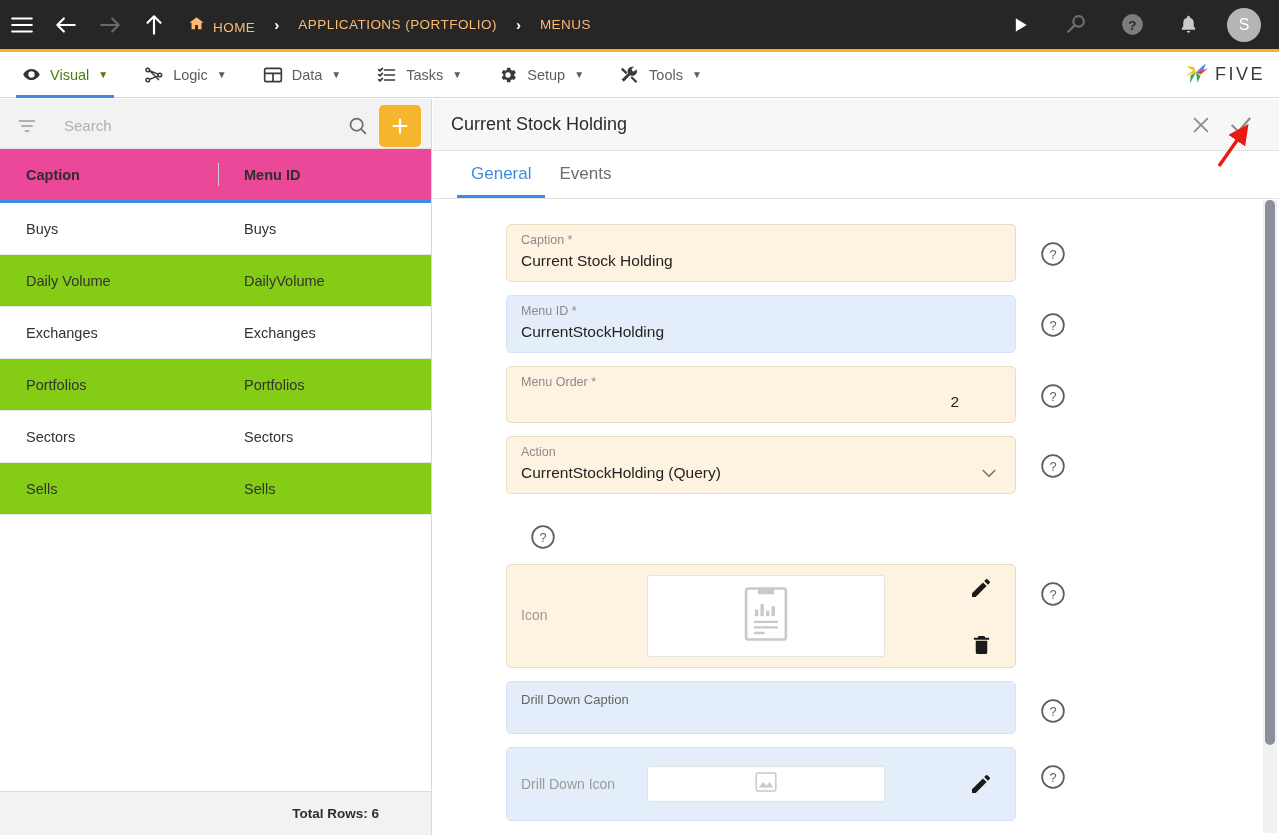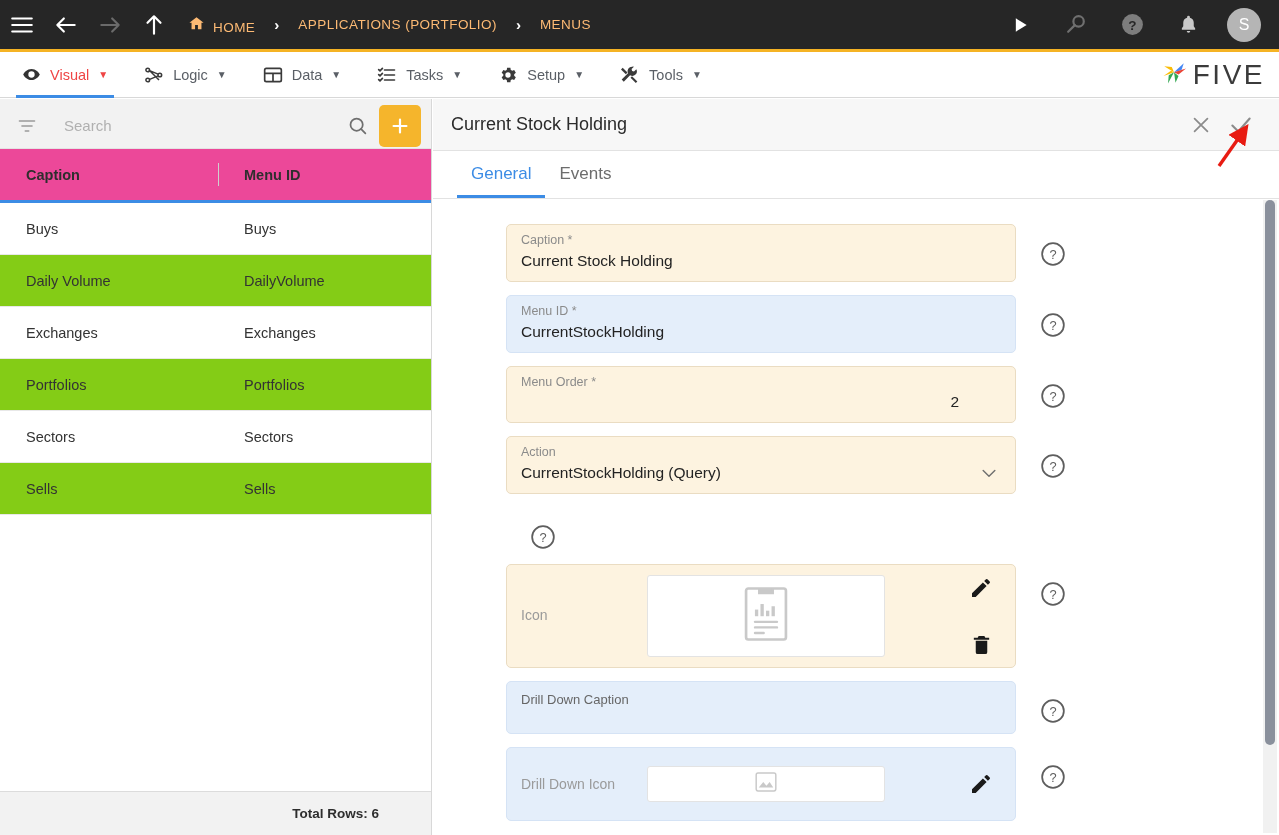--- a/index.html
+++ b/index.html
@@ -45,31 +45,31 @@
     position: absolute; left: 0; top: 52px; width: 1279px; height: 46px;
     background: #ffffff; display: flex; align-items: center;
     border-bottom: 1px solid #d8d8d8;
   }
   .mi {
     display: flex; align-items: center; gap: 9px;
     height: 46px; padding: 0 14px 0 14px; margin-left: 8px;
     color: #5a5f66; font-size: 14.5px; position: relative; white-space: nowrap;
   }
   .mi .caret { font-size: 10px; }
-  .mi.active { color: #ef4444; }
+  .mi.active { color: #4d7c0f; }
   .mi.active::after {
     content: ""; position: absolute; left: 8px; right: 8px; bottom: 0; height: 3px;
     background: #3c8ce5;
   }
   .mi svg { display: block; }
   .five-logo {
     margin-left: auto; margin-right: 14px; display: flex; align-items: center; gap: 4px;
   }
   .five-word {
-    font-size: 28px; letter-spacing: 2.5px; color: #3b3b3b; font-weight: 300;
+    font-size: 18px; letter-spacing: 2.5px; color: #3b3b3b; font-weight: 300;
   }
 
   
   .leftpanel {
     position: absolute; left: 0; top: 99px; width: 432px; bottom: 0;
     background: #ffffff; border-right: 1px solid #d8d8d8;
   }
   .searchrow {
     height: 50px; background: #f2f2f2; display: flex; align-items: center;
     padding: 4px 6px 0 16px; border-bottom: 1px solid #e3e3e3;

